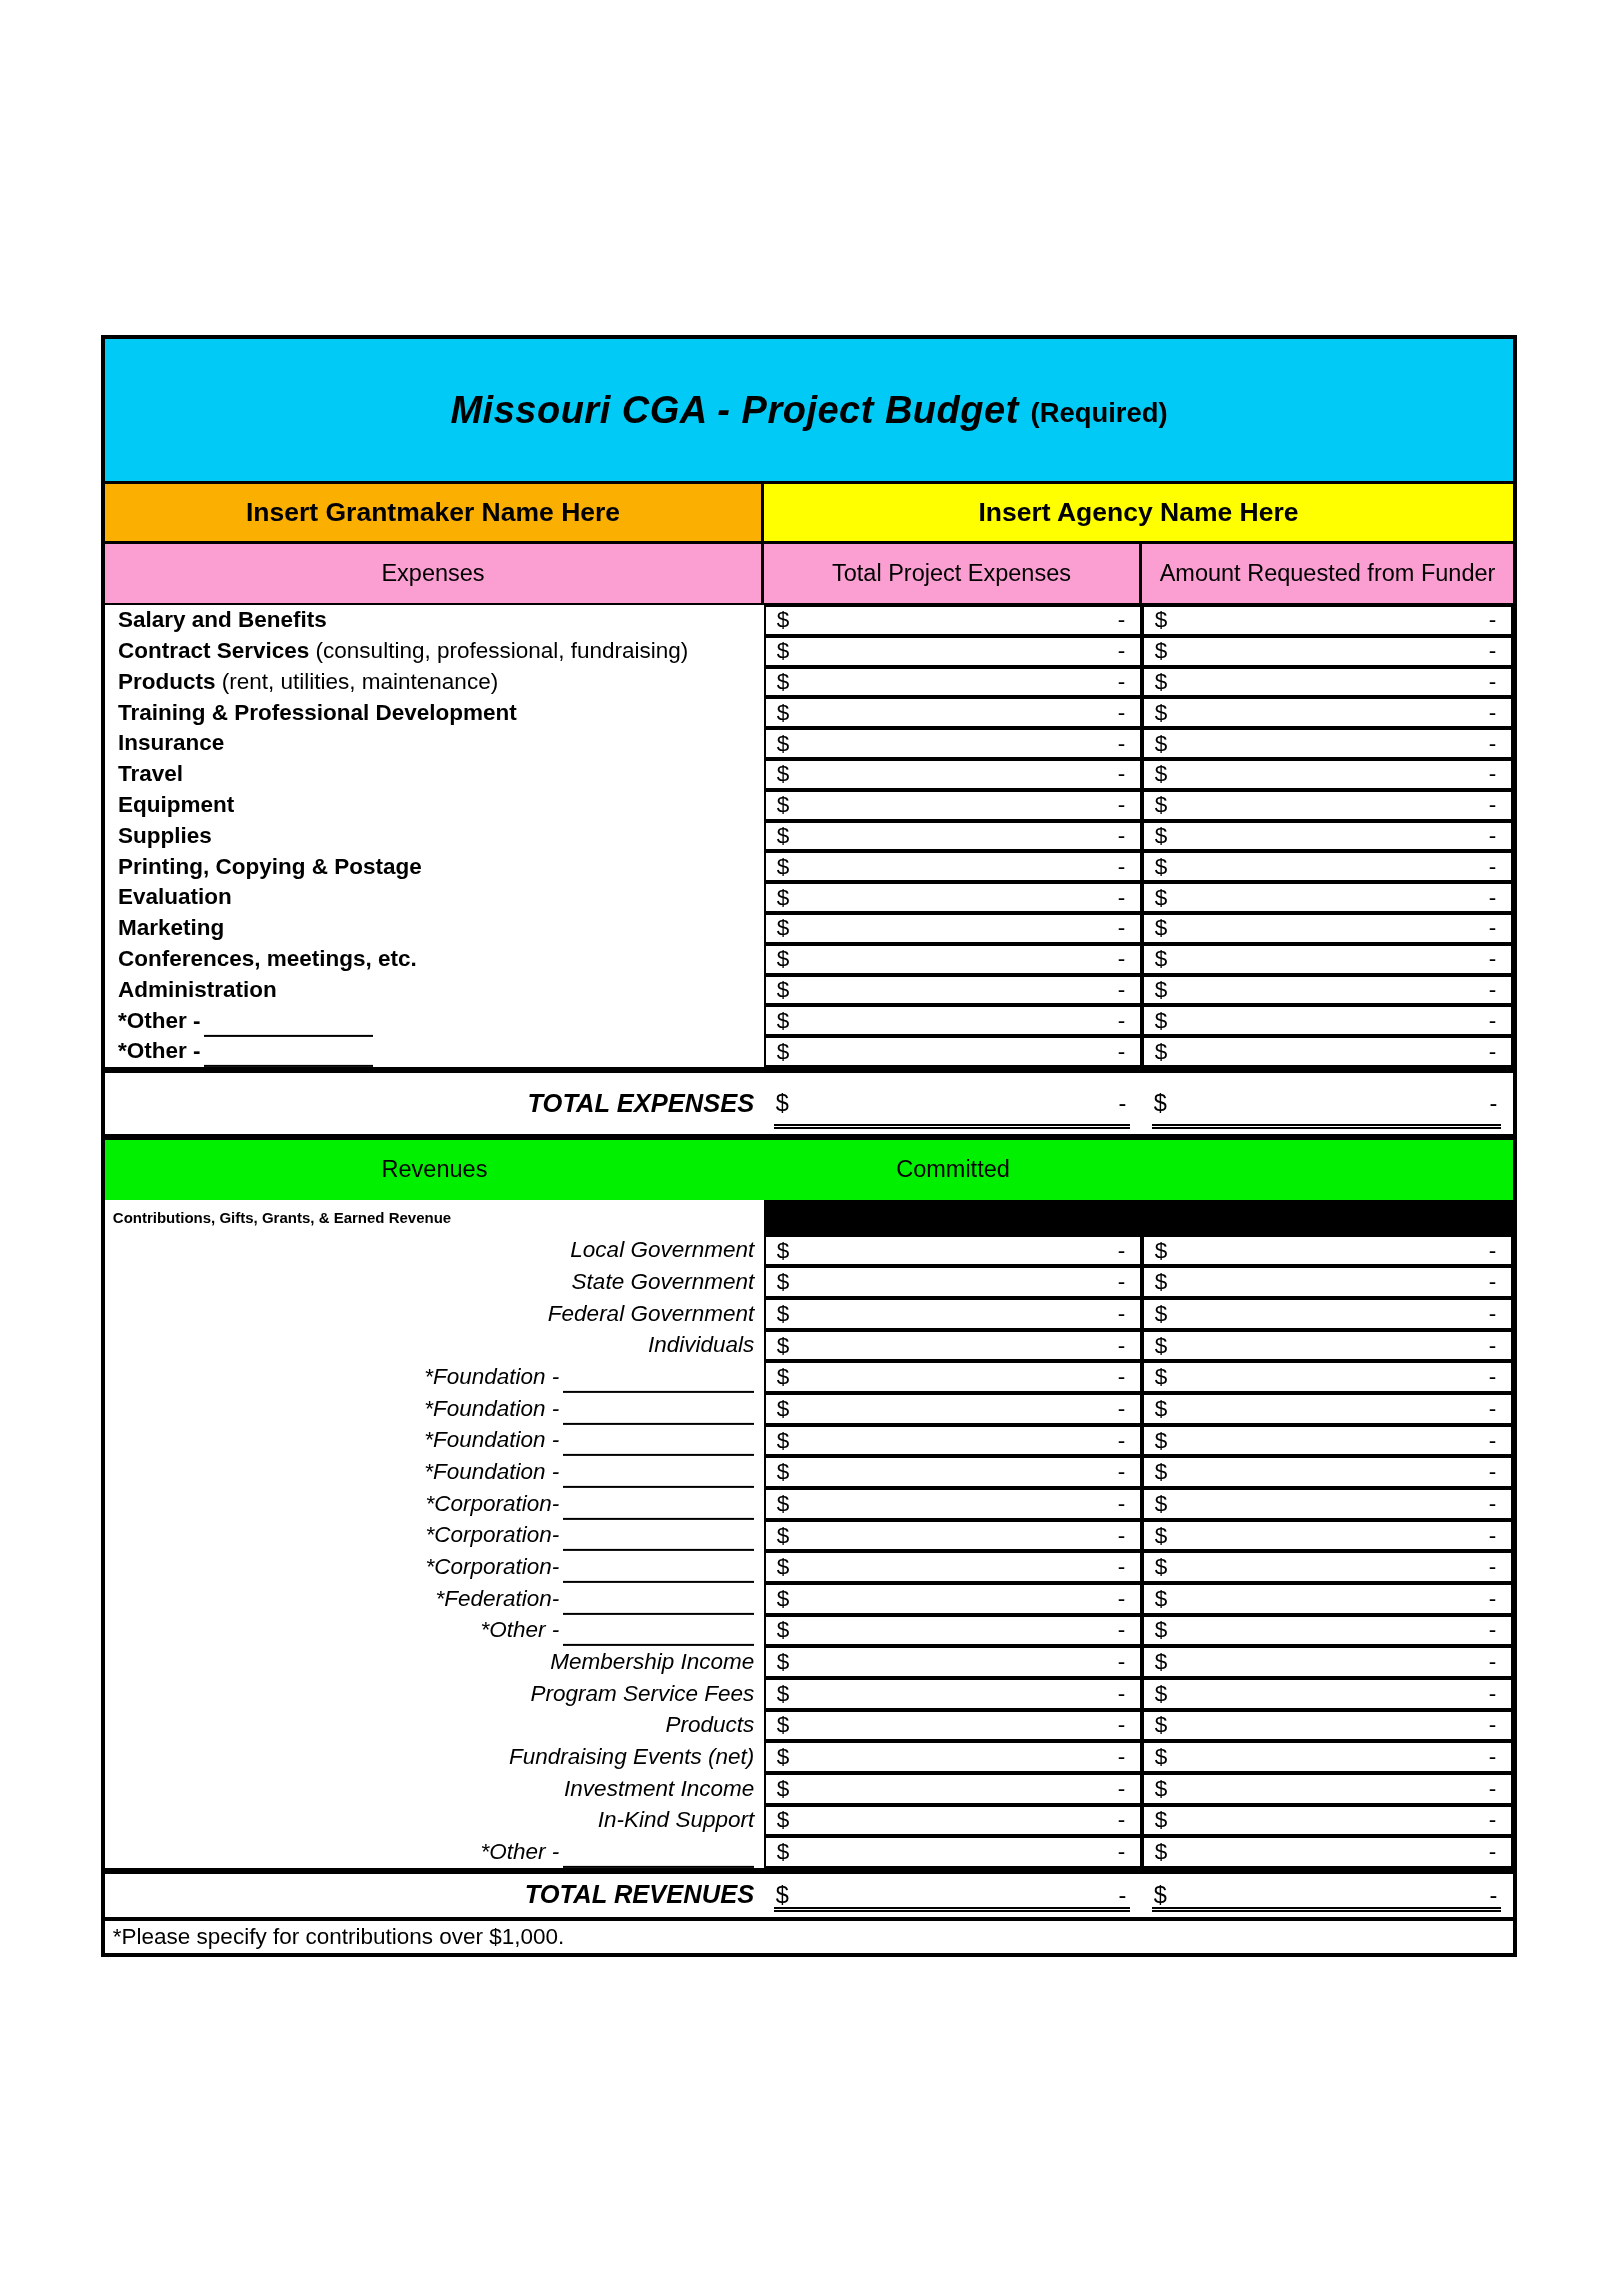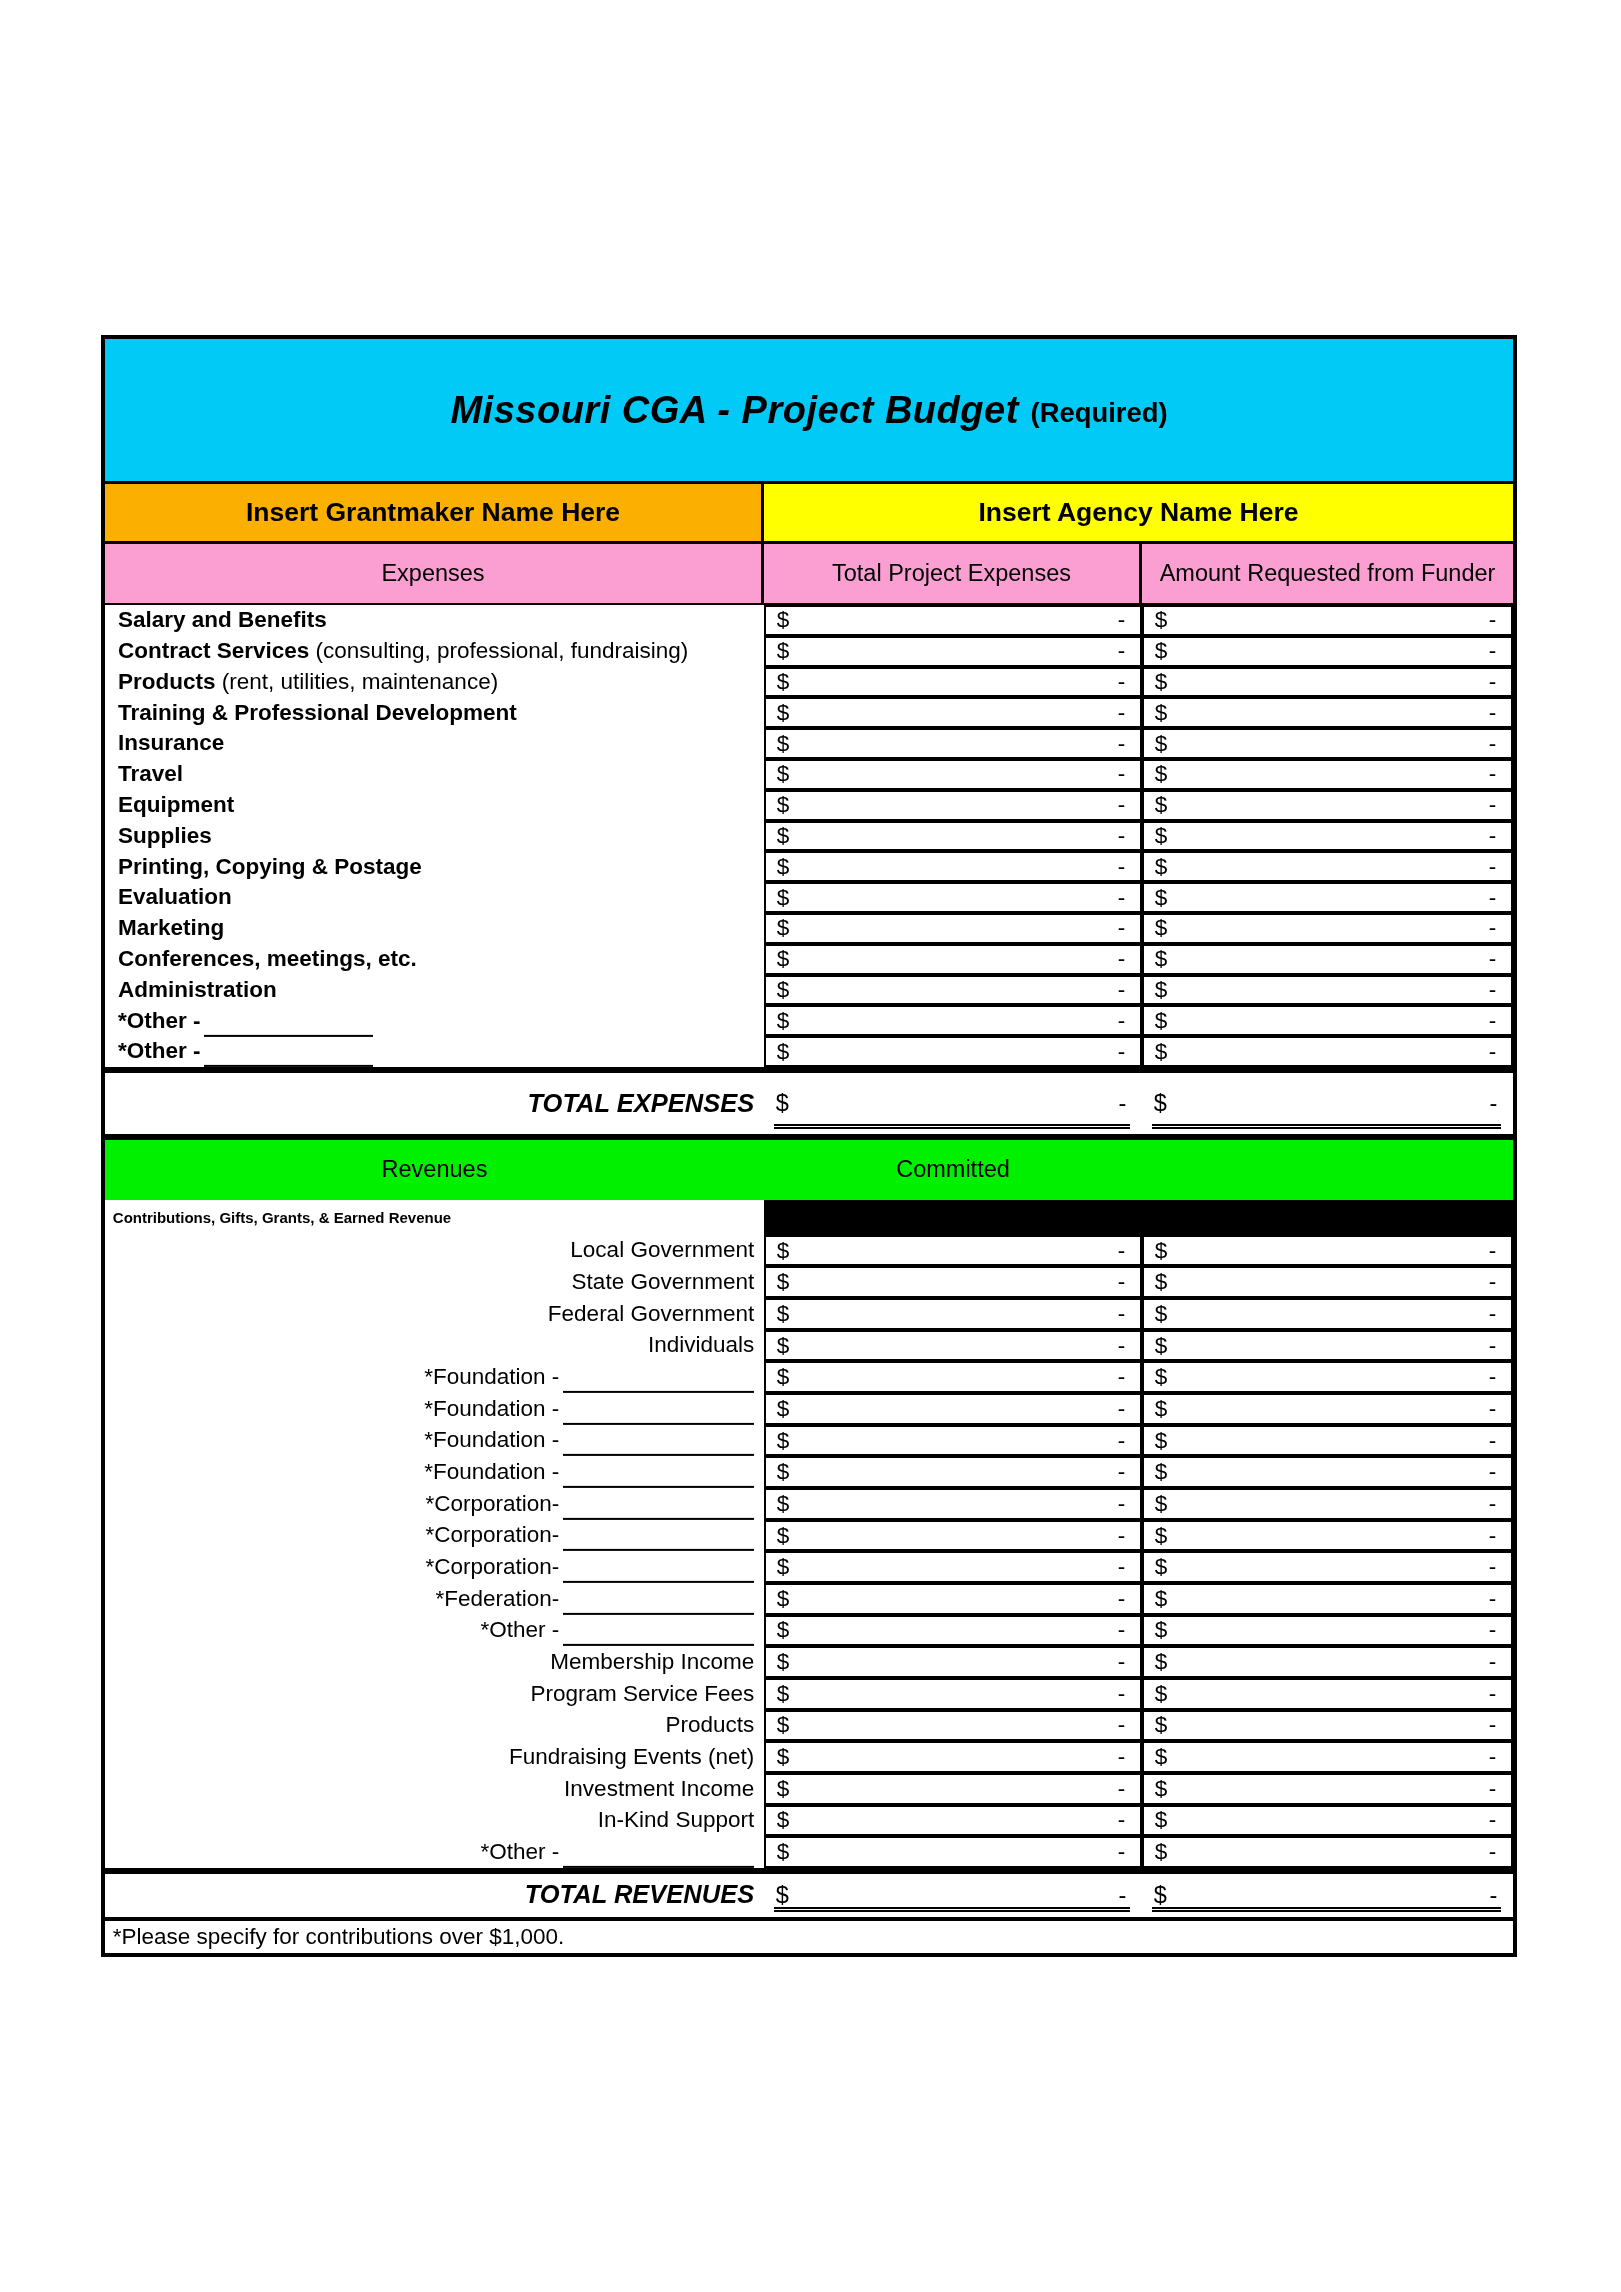--- a/index.html
+++ b/index.html
@@ -36,21 +36,21 @@
   .head-c3{flex:1;}
   
   .rows{display:flex;flex-direction:column;flex-shrink:0;}
   .exp-rows{height:462px;}
   .rev-rows{height:633px;}
   .row{flex:1;display:flex;min-height:0;}
   .c1{width:659px;box-sizing:border-box;display:flex;align-items:center;font-size:22.5px;line-height:1;white-space:nowrap;}
   .exp .c1{padding-left:13px;}
   .exp .lbl-b{font-weight:bold;}
   .exp .lbl-n{font-weight:normal;white-space:pre;}
-  .rev .c1{justify-content:flex-end;padding-right:9.8px;}
+  .rev .c1{justify-content:flex-end;padding-right:9.8px;font-style:italic;}
   .blank{display:inline-block;height:19.6px;border-bottom:2.9px solid #000;transform:translateY(4.9px);margin-left:3.9px;}
   .exp .blank{width:169px;}
   .rev .blank{width:191px;}
   .mcell{
     box-sizing:border-box;border:2.9px solid #000;background:#fff;
     display:flex;align-items:center;justify-content:space-between;
     padding:0 14.7px 0 10.8px;font-size:22.5px;
   }
   .m2{width:378px;}
   .m3{flex:1;}

